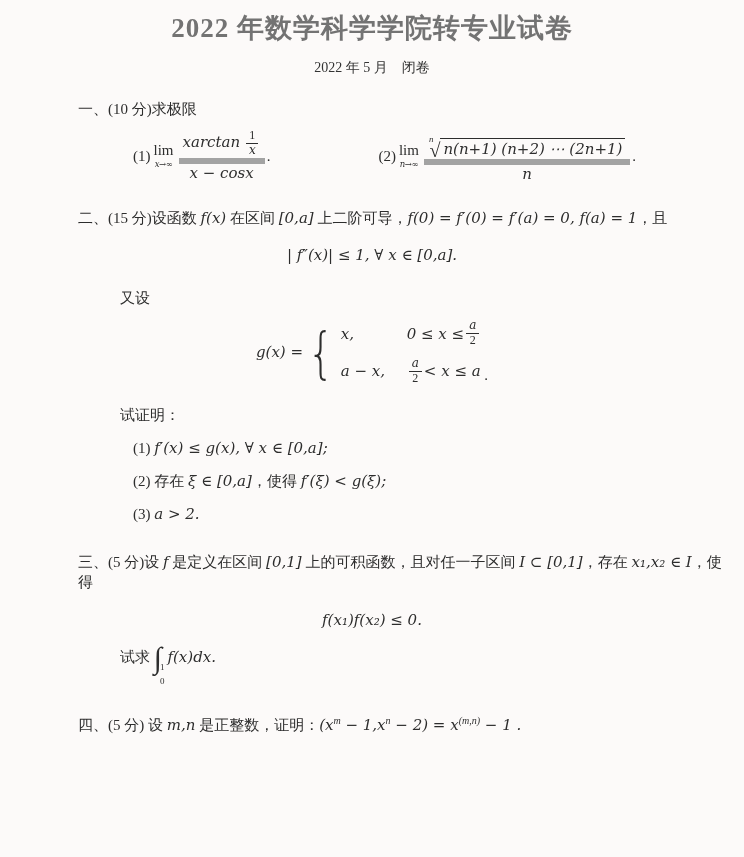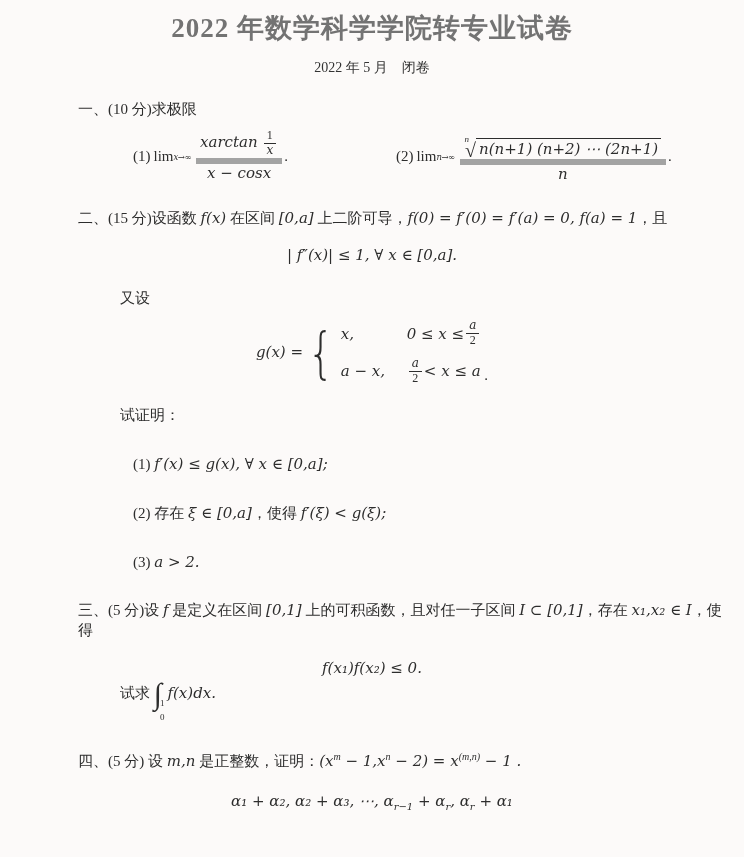--- a/index.html
+++ b/index.html
@@ -21,21 +21,21 @@
   .up{font-style:normal}
   sup,sub{font-size:10px;font-style:italic}
   
   .frac{display:inline-flex;flex-direction:column;align-items:center;vertical-align:middle;line-height:1.3;margin:0 2px}
   .frac .fnum{border-bottom:6px solid #a3a3a3;padding:0 4px}
   .frac .fden{padding:0 4px}
   .sfrac{display:inline-flex;flex-direction:column;align-items:center;vertical-align:middle;font-size:12px;line-height:1.15;margin:0 2px}
   .sfrac .fnum{border-bottom:1px solid #2d2d2d;padding:0 3px}
   .sfrac .fden{padding:0 3px}
   
-  .lim{display:inline-flex;flex-direction:row;align-items:center;line-height:1;vertical-align:-9px;margin:0 3px}
+  .lim{display:inline-flex;flex-direction:column;align-items:center;line-height:1;vertical-align:-9px;margin:0 3px}
   .lim .limsub{font-size:8.5px;margin-top:2px;letter-spacing:-.5px}
   
   .root{display:inline-flex;align-items:flex-end;margin:0 1px}
   .ridx{font-size:9px;font-style:italic;margin-right:-4px;align-self:flex-start;margin-top:-4px;z-index:1}
   .rsign{font-size:20px;line-height:.85}
   .rad{border-top:1.2px solid #2d2d2d;padding:1px 3px 0}
   
   .frow{display:flex;align-items:center;padding-left:133px;margin-top:10px}
   .fitem{display:inline-flex;align-items:center}
   .f2{margin-left:108px}
@@ -51,24 +51,24 @@
   .intlims{display:inline-flex;flex-direction:column;font-size:9px;line-height:1.5;vertical-align:-8px;margin-left:-2px;margin-right:3px}
   .intlims sup,.intlims sub{font-size:9px}
   
   .mt-q1{margin-top:21px}
   .mt-frow{margin-top:8px}
   .mt-q2{margin-top:23px}
   .mt-cond{margin-top:17px}
   .mt-also{margin-top:23px}
   .mt-cases{margin-top:11px}
   .mt-prove{margin-top:19px}
-  .mt-item{margin-top:29px}
+  .mt-item{margin-top:13px}
   .mt-q3{margin-top:27px}
   .mt-c3{margin-top:18px}
-  .mt-ask{margin-top:1px}
+  .mt-ask{margin-top:13px}
   .mt-q4{margin-top:26px}
   .mt-q5{margin-top:26px}
   .mt-series{margin-top:19px}
 </style>
 </head>
 <body>
 
 <div class="page">
 
   <h1 class="title">2022 年数学科学学院转专业试卷</h1>
@@ -159,17 +159,16 @@
           <sup class="up">1</sup>
           <sub class="up">0</sub>
         </span><span class="m">f(x)dx.</span></p>
   </section>
 
   <section>
     <p class="qline mt-q4"><span>四、(5 分) 设 </span><span class="m">m,n</span><span> 是正整数，证明：</span><span class="m">(x</span><sup>m</sup><span class="m"> − 1,x</span><sup>n</sup><span class="m"> − 2) = x</span><sup>(m,n)</sup><span class="m"> − 1 .</span></p>
   </section>
 
   <section>
-    <p class="center m mt-series"><span>α₁ + α₂, α₂ + α₃, ⋯, α</span><sub>r−1</sub><span> + α</span><sub>r</sub><span>, α</span><sub>r</sub><span> + α₁</span></p>
 
   </section>
 
 </div>
 
 </body></html>

